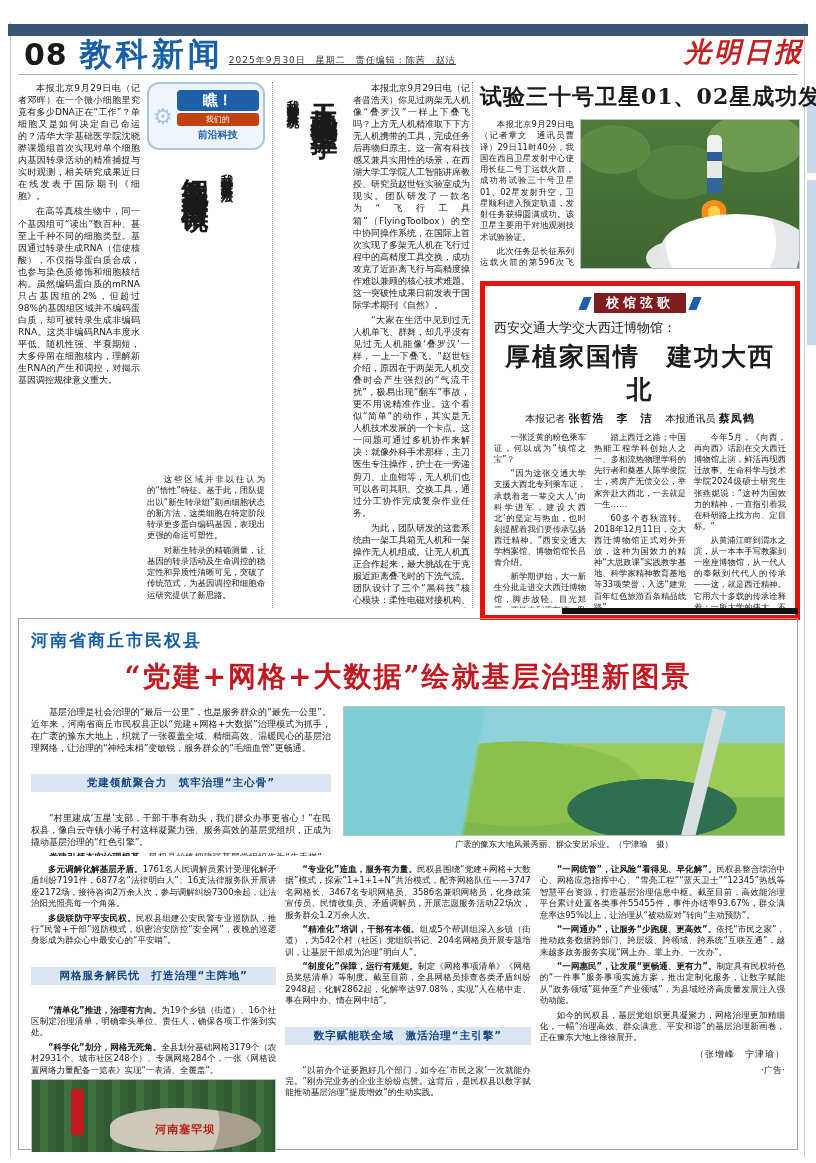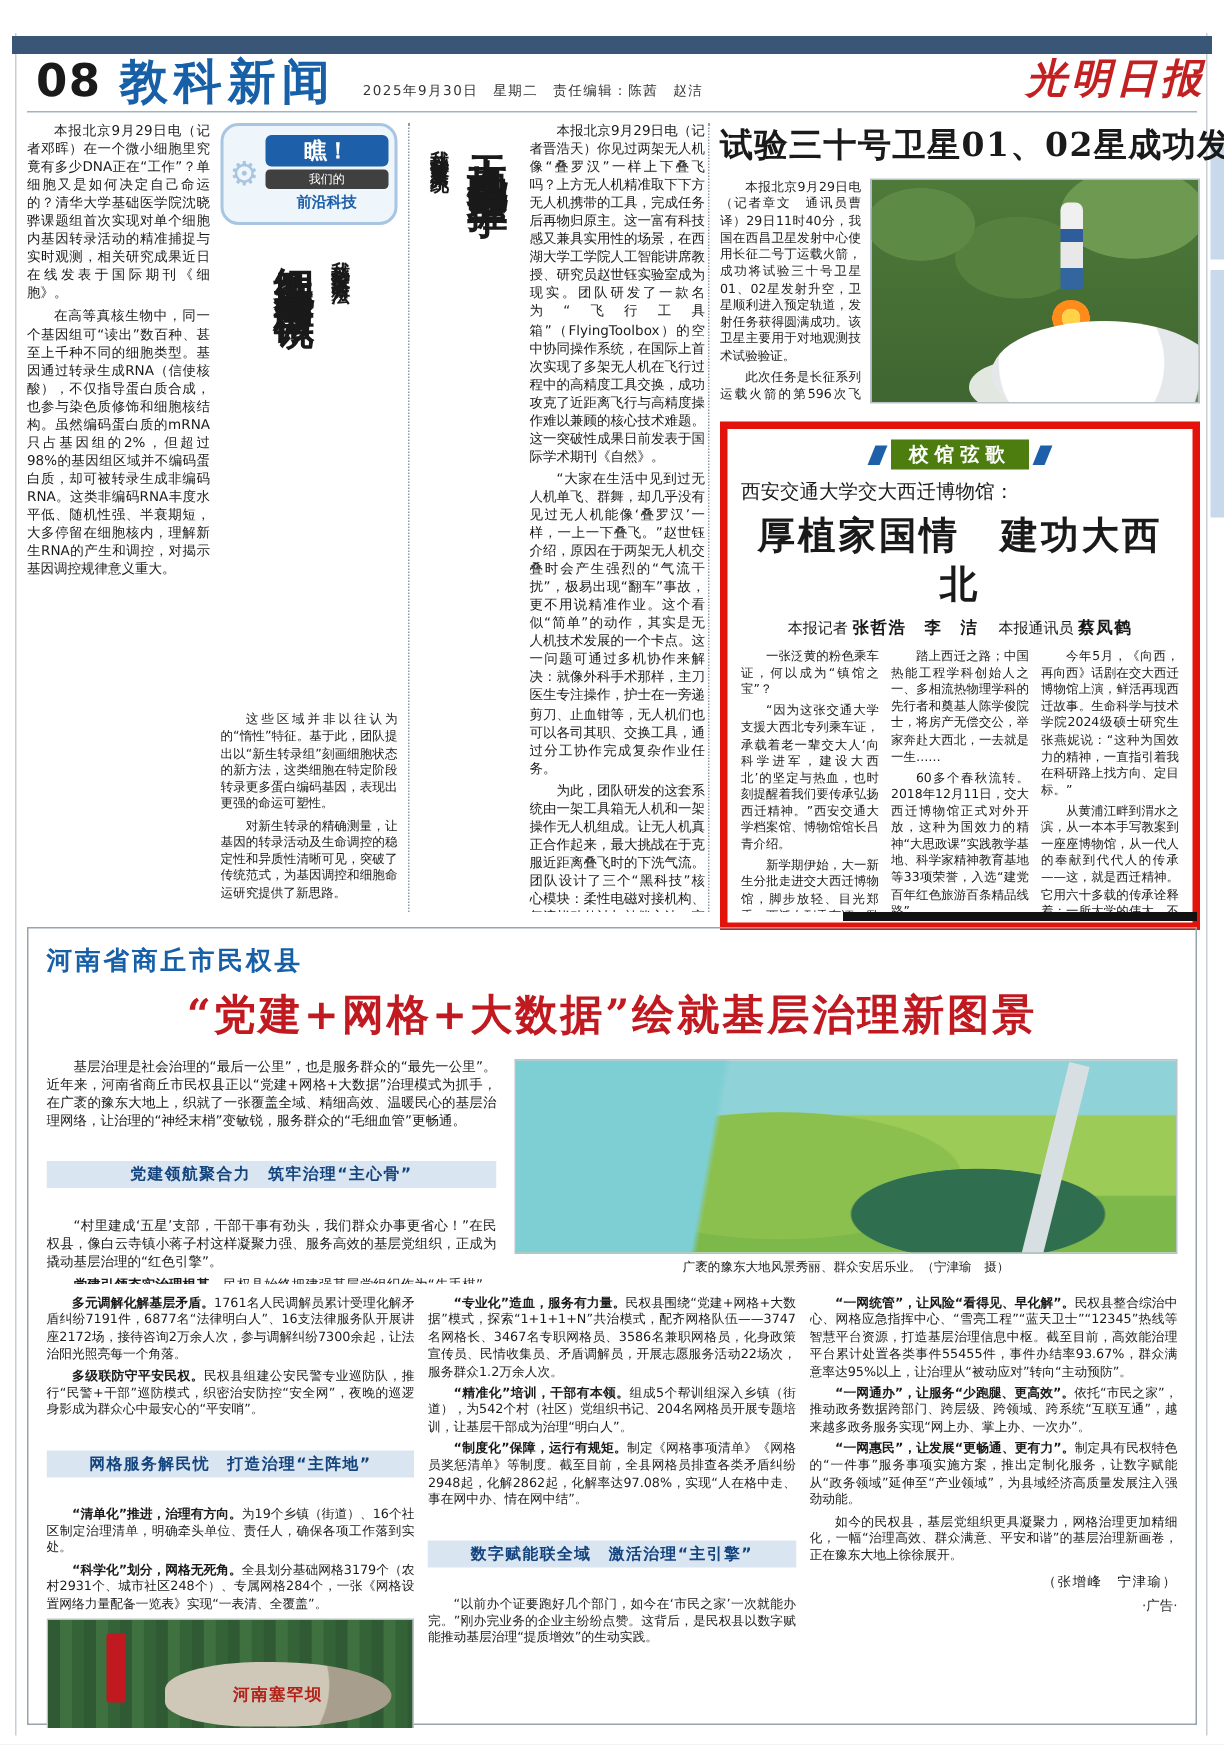--- a/index.html
+++ b/index.html
@@ -11,37 +11,37 @@
   }
   .frame-line { position:absolute; top:22px; bottom:6px; width:1px; background:#c9ced4; }
   .frame-left { left:10px; } .frame-right { left:804px; }
   .edge-block { position:absolute; right:0; width:9px; background:#c7d9ea; }
   .edge-1 { top:95px; height:78px; } .edge-2 { top:180px; height:165px; }
 
   .topbar { position:absolute; left:8px; right:8px; top:24px; height:12px; background:#3a5676; }
   .header { position:absolute; left:24px; right:12px; top:42px; height:28px; display:flex; align-items:flex-end; }
   .pagenum { font-size:30px; font-weight:bold; line-height:1; letter-spacing:1px; }
   .section-title { font-size:32px; font-weight:bold; color:#1760a8; letter-spacing:4px; line-height:1; margin-left:12px; font-family:"DejaVu Serif","Liberation Serif",serif; }
-  .dateline { font-size:9px; color:#333; margin-left:18px; padding-bottom:3px; letter-spacing:1px; }
+  .dateline { font-size:9px; color:#333; margin-left:5px; padding-bottom:3px; letter-spacing:1px;text-decoration:underline; }
   .masthead { margin-left:auto; font-size:27px; color:#c32022; font-weight:bold; font-style:italic; letter-spacing:3px; font-family:"DejaVu Serif","Liberation Serif",serif; }
   .header-rule { position:absolute; left:18px; right:18px; top:74px; border-top:1px solid #9fb3c4; }
 
   .bodytext p { font-size:9px; line-height:1.34; text-align:justify; text-indent:2em; margin-bottom:3px; }
   .bodytext.small p { font-size:8.4px; }
   .bodytext p b { font-weight:bold; }
 
   
   .main { position:absolute; left:18px; top:82px; width:452px; height:526px; display:flex; gap:7px; }
   .colA { width:122px; overflow:hidden; }
   .colB { width:118px; display:flex; flex-direction:column; }
   .badge { height:68px; border:2px solid #a8c6e2; border-radius:12px; background:#eef5fb; display:flex; align-items:center; gap:4px; padding:4px; margin-bottom:6px; }
   .badge-gear { font-size:22px; color:#a8c6e2; }
   .badge-texts { flex:1; text-align:center; }
   .badge-top { background:#1d5fa8; color:#fff; font-weight:bold; font-size:15px; border-radius:4px; padding:1px 0; }
-  .badge-mid { background:#404040; color:#fff; font-size:8px; border-radius:3px; margin-top:2px; padding:1px 0; }
+  .badge-mid { background:#c2410c; color:#fff; font-size:8px; border-radius:3px; margin-top:2px; padding:1px 0; }
   .badge-bottom { color:#1d5fa8; font-weight:bold; font-size:10px; margin-top:2px; }
   .vh-row { display:flex; justify-content:center; gap:5px; height:318px; }
   .vh-main { writing-mode:vertical-rl; font-size:27px; font-weight:bold; letter-spacing:3px; font-family:"DejaVu Serif","Liberation Serif",serif; }
   .vh-kicker { writing-mode:vertical-rl; font-size:12.5px; font-weight:bold; padding-top:8px; letter-spacing:2px; }
   .colB .bodytext { flex:1; overflow:hidden; }
   .vdiv { border-left:1px dotted #8a9aa8; }
   .colC { width:66px; display:flex; justify-content:center; gap:5px; }
   .colD { flex:1; overflow:hidden; }
   .main-divider { position:absolute; left:472px; top:82px; height:526px; border-left:1px dotted #8a9aa8; }
 
@@ -62,21 +62,21 @@
     background:linear-gradient(#f0f0f0 0 30%, #2e5d9e 30% 45%, #e8e8e8 45% 75%, #33659f 75% 100%); }
   .flame { position:absolute; left:55%; top:54%; width:26px; height:24px; border-radius:50%;
     background:radial-gradient(circle, #ffd24a 0 35%, #ff8c1a 36% 70%, rgba(255,120,20,.2) 71%); }
   .smoke { position:absolute; right:-12px; bottom:-16px; width:150px; height:70px; border-radius:50%;
     background:radial-gradient(circle at 40% 40%, #ffffff 0 55%, #e4e8ea 56% 80%, rgba(230,235,238,.25) 81%); }
   .smoke2 { position:absolute; left:30%; bottom:-8px; width:70px; height:36px; border-radius:50%; background:rgba(255,255,255,.85); }
 
   .redbox { margin-top:12px; height:339px; border:5px solid #e3120b; background:#fff; padding:7px 9px; display:flex; flex-direction:column; }
   .banner-row { display:flex; justify-content:center; align-items:center; gap:5px; }
   .banner-slash { width:8px; height:13px; background:#1d5fa8; transform:skewX(-22deg); }
-  .banner { background:#4d7c0f; color:#fff; font-weight:bold; font-size:13px; letter-spacing:4px; padding:1px 12px; }
+  .banner { background:#7f1d1d; color:#fff; font-weight:bold; font-size:13px; letter-spacing:4px; padding:1px 12px; }
   .m-kicker { font-size:13px; margin-top:6px; }
   .m-headline { font-size:25px; font-weight:bold; text-align:center; letter-spacing:2px; margin-top:3px; font-family:"DejaVu Serif","Liberation Serif",serif; }
   .m-byline { font-size:10px; text-align:center; margin:5px 0 6px; }
   .m-byline b { font-size:11px; letter-spacing:1px; }
   .m-cols { flex:1; display:flex; gap:8px; overflow:hidden; }
   .m-col { flex:1; overflow:hidden; }
   .m-col p { font-size:8.3px; }
 
   .heavy-rule { position:absolute; left:562px; top:608px; width:236px; height:6px; background:#111; }
 

